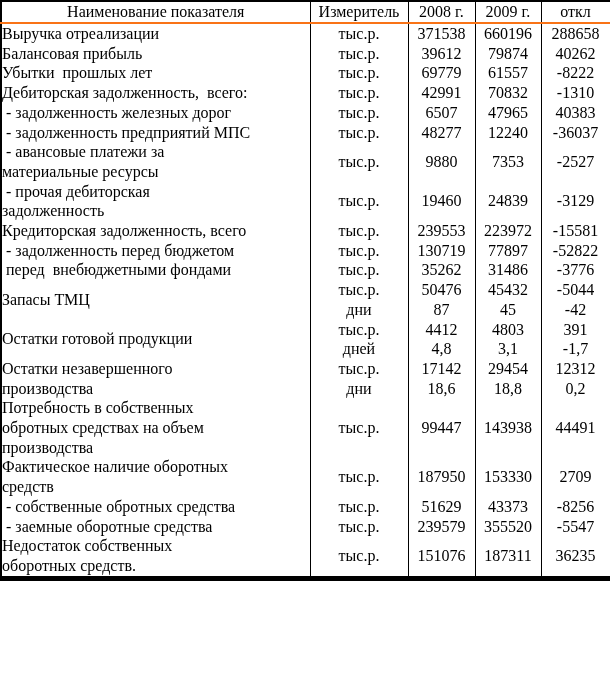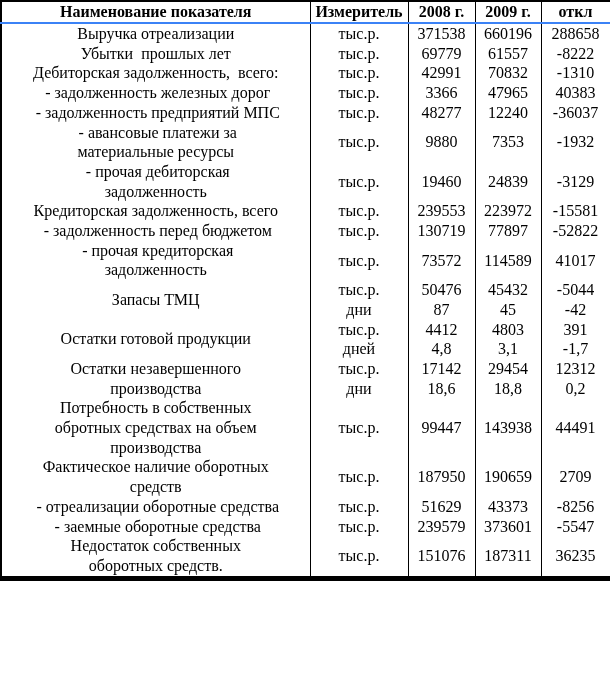--- a/index.html
+++ b/index.html
@@ -27,27 +27,26 @@
     border-left: 1px solid #000;
     padding: 0;
     vertical-align: middle;
     font-weight: normal;
     overflow: hidden;
   }
   table.fin th:first-child, table.fin td:first-child {
     border-left: none;
   }
   table.fin thead th {
-    border-bottom: 2px solid #3b82f6;
+    border-bottom: 2px solid #f97316;
     text-align: center;
     height: 20px;
-    font-weight: bold;
   }
   td.name {
-    text-align: center;
+    text-align: left;
     padding-left: 3px;
     padding-right: 2px;
     white-space: pre-wrap;
   }
   td.unit, td.num {
     text-align: center;
   }
   .ln { display: block; }
 </style>
 </head>
@@ -80,20 +79,35 @@
           <span class="ln">371538</span>
         </td>
       <td class="num">
           <span class="ln">660196</span>
         </td>
       <td class="num">
           <span class="ln">288658</span>
         </td>
     </tr>
     <tr>
+      <td class="name">Балансовая прибыль</td>
+      <td class="unit">
+          <span class="ln">тыс.р.</span>
+        </td>
+      <td class="num">
+          <span class="ln">39612</span>
+        </td>
+      <td class="num">
+          <span class="ln">79874</span>
+        </td>
+      <td class="num">
+          <span class="ln">40262</span>
+        </td>
+    </tr>
+    <tr>
       <td class="name">Убытки  прошлых лет</td>
       <td class="unit">
           <span class="ln">тыс.р.</span>
         </td>
       <td class="num">
           <span class="ln">69779</span>
         </td>
       <td class="num">
           <span class="ln">61557</span>
         </td>
@@ -115,21 +129,21 @@
       <td class="num">
           <span class="ln">-1310</span>
         </td>
     </tr>
     <tr>
       <td class="name"> - задолженность железных дорог</td>
       <td class="unit">
           <span class="ln">тыс.р.</span>
         </td>
       <td class="num">
-          <span class="ln">3366</span>
+          <span class="ln">6507</span>
         </td>
       <td class="num">
           <span class="ln">47965</span>
         </td>
       <td class="num">
           <span class="ln">40383</span>
         </td>
     </tr>
     <tr>
       <td class="name"> - задолженность предприятий МПС</td>
@@ -152,21 +166,21 @@
       <td class="unit">
           <span class="ln">тыс.р.</span>
         </td>
       <td class="num">
           <span class="ln">9880</span>
         </td>
       <td class="num">
           <span class="ln">7353</span>
         </td>
       <td class="num">
-          <span class="ln">-1932</span>
+          <span class="ln">-2527</span>
         </td>
     </tr>
     <tr>
       <td class="name"> - прочая дебиторская
 задолженность</td>
       <td class="unit">
           <span class="ln">тыс.р.</span>
         </td>
       <td class="num">
           <span class="ln">19460</span>
@@ -202,33 +216,32 @@
           <span class="ln">130719</span>
         </td>
       <td class="num">
           <span class="ln">77897</span>
         </td>
       <td class="num">
           <span class="ln">-52822</span>
         </td>
     </tr>
     <tr>
-      <td class="name"> - прочая кредиторская
-задолженность</td>
-      <td class="unit">
-          <span class="ln">тыс.р.</span>
-        </td>
-      <td class="num">
-          <span class="ln">73572</span>
-        </td>
-      <td class="num">
-          <span class="ln">114589</span>
-        </td>
-      <td class="num">
-          <span class="ln">41017</span>
+      <td class="name"> перед  внебюджетными фондами</td>
+      <td class="unit">
+          <span class="ln">тыс.р.</span>
+        </td>
+      <td class="num">
+          <span class="ln">35262</span>
+        </td>
+      <td class="num">
+          <span class="ln">31486</span>
+        </td>
+      <td class="num">
+          <span class="ln">-3776</span>
         </td>
     </tr>
     <tr>
       <td class="name">Запасы ТМЦ</td>
       <td class="unit">
           <span class="ln">тыс.р.</span>
           <span class="ln">дни</span>
         </td>
       <td class="num">
           <span class="ln">50476</span>
@@ -302,28 +315,28 @@
     <tr>
       <td class="name">Фактическое наличие оборотных
 средств</td>
       <td class="unit">
           <span class="ln">тыс.р.</span>
         </td>
       <td class="num">
           <span class="ln">187950</span>
         </td>
       <td class="num">
-          <span class="ln">190659</span>
+          <span class="ln">153330</span>
         </td>
       <td class="num">
           <span class="ln">2709</span>
         </td>
     </tr>
     <tr>
-      <td class="name"> - отреализации оборотные средства</td>
+      <td class="name"> - собственные обротных средства</td>
       <td class="unit">
           <span class="ln">тыс.р.</span>
         </td>
       <td class="num">
           <span class="ln">51629</span>
         </td>
       <td class="num">
           <span class="ln">43373</span>
         </td>
       <td class="num">
@@ -332,21 +345,21 @@
     </tr>
     <tr>
       <td class="name"> - заемные оборотные средства</td>
       <td class="unit">
           <span class="ln">тыс.р.</span>
         </td>
       <td class="num">
           <span class="ln">239579</span>
         </td>
       <td class="num">
-          <span class="ln">373601</span>
+          <span class="ln">355520</span>
         </td>
       <td class="num">
           <span class="ln">-5547</span>
         </td>
     </tr>
     <tr>
       <td class="name">Недостаток собственных
 оборотных средств.</td>
       <td class="unit">
           <span class="ln">тыс.р.</span>

